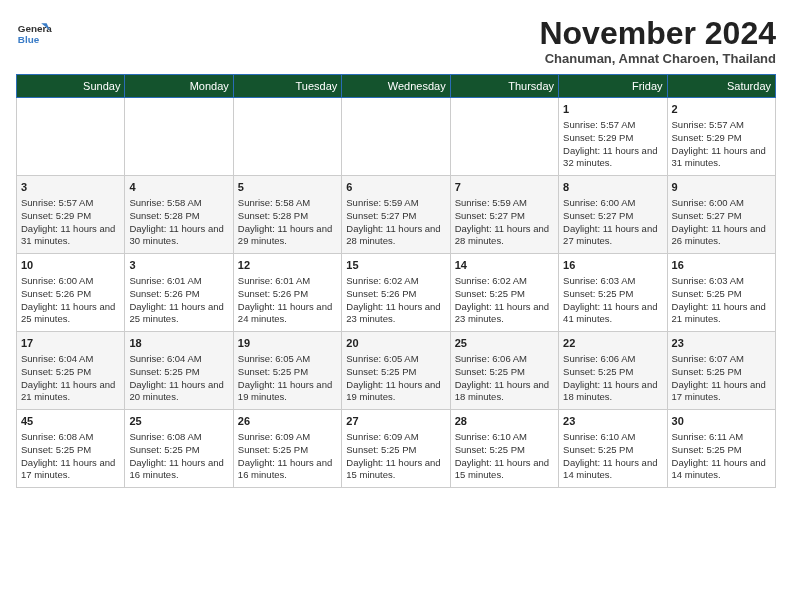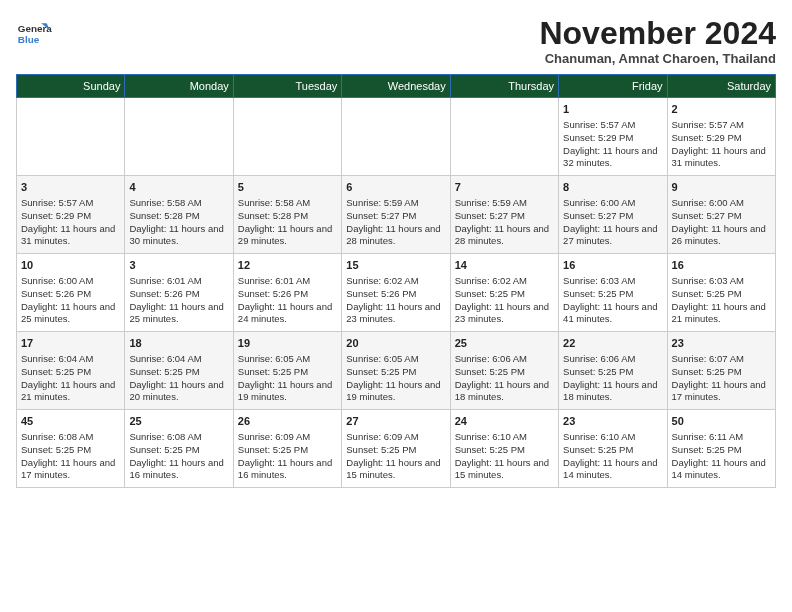--- a/index.html
+++ b/index.html
@@ -144,18 +144,18 @@
         <td><span class="day-number">20</span><span>Sunrise: 6:05 AM</span><br><span>Sunset: 5:25 PM</span><br><span>Daylight: 11 hours and 19 minutes.</span></td>
         <td><span class="day-number">25</span><span>Sunrise: 6:06 AM</span><br><span>Sunset: 5:25 PM</span><br><span>Daylight: 11 hours and 18 minutes.</span></td>
         <td><span class="day-number">22</span><span>Sunrise: 6:06 AM</span><br><span>Sunset: 5:25 PM</span><br><span>Daylight: 11 hours and 18 minutes.</span></td>
         <td><span class="day-number">23</span><span>Sunrise: 6:07 AM</span><br><span>Sunset: 5:25 PM</span><br><span>Daylight: 11 hours and 17 minutes.</span></td>
       </tr>
       <tr>
         <td><span class="day-number">45</span><span>Sunrise: 6:08 AM</span><br><span>Sunset: 5:25 PM</span><br><span>Daylight: 11 hours and 17 minutes.</span></td>
         <td><span class="day-number">25</span><span>Sunrise: 6:08 AM</span><br><span>Sunset: 5:25 PM</span><br><span>Daylight: 11 hours and 16 minutes.</span></td>
         <td><span class="day-number">26</span><span>Sunrise: 6:09 AM</span><br><span>Sunset: 5:25 PM</span><br><span>Daylight: 11 hours and 16 minutes.</span></td>
         <td><span class="day-number">27</span><span>Sunrise: 6:09 AM</span><br><span>Sunset: 5:25 PM</span><br><span>Daylight: 11 hours and 15 minutes.</span></td>
-        <td><span class="day-number">24</span><span>Sunrise: 6:10 AM</span><br><span>Sunset: 5:25 PM</span><br><span>Daylight: 11 hours and 15 minutes.</span></td>
+        <td><span class="day-number">28</span><span>Sunrise: 6:10 AM</span><br><span>Sunset: 5:25 PM</span><br><span>Daylight: 11 hours and 15 minutes.</span></td>
         <td><span class="day-number">23</span><span>Sunrise: 6:10 AM</span><br><span>Sunset: 5:25 PM</span><br><span>Daylight: 11 hours and 14 minutes.</span></td>
-        <td><span class="day-number">50</span><span>Sunrise: 6:11 AM</span><br><span>Sunset: 5:25 PM</span><br><span>Daylight: 11 hours and 14 minutes.</span></td>
+        <td><span class="day-number">30</span><span>Sunrise: 6:11 AM</span><br><span>Sunset: 5:25 PM</span><br><span>Daylight: 11 hours and 14 minutes.</span></td>
       </tr>
     </tbody>
 </table>
 
 </body></html>

